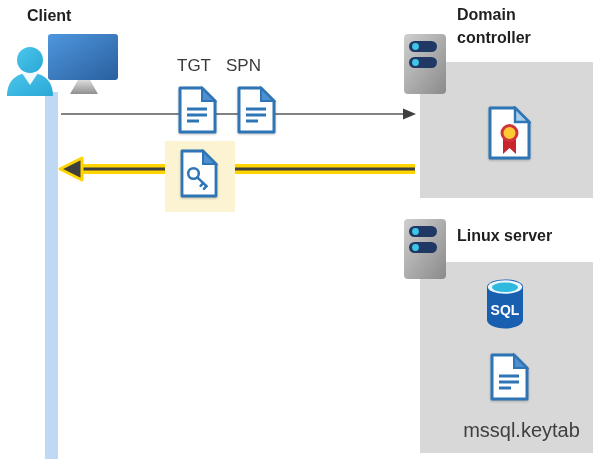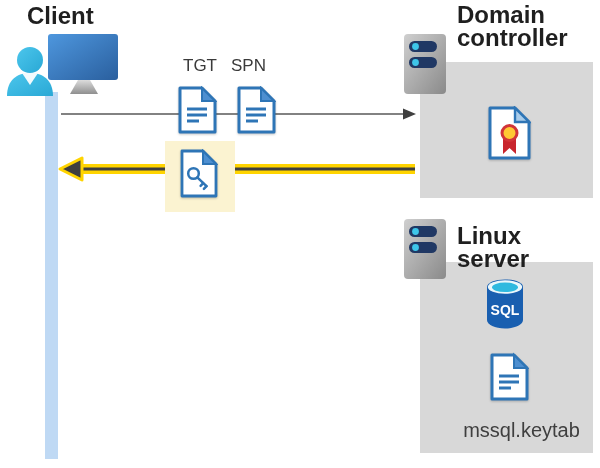--- a/index.html
+++ b/index.html
@@ -1,22 +1,22 @@
 <!DOCTYPE html>
 <html><head>
 <meta charset="utf-8">
 <style>
   html,body{margin:0;padding:0;background:#ffffff;}
   .canvas{
     position:relative;width:600px;height:468px;background:#ffffff;overflow:hidden;
     font-family:"Liberation Sans", sans-serif;
   }
   .abs{position:absolute;}
-  .title{font-size:24px;font-weight:700;color:#1f1f1f;line-height:23px;}
-  .small-label{font-size:17px;color:#3a3a3a;text-align:right;}
+  .title{font-size:16px;font-weight:700;color:#1f1f1f;line-height:23px;}
+  .small-label{font-size:17px;color:#3a3a3a;text-align:left;}
   .timeline{left:45px;top:92px;width:13px;height:367px;background:#bfd9f4;z-index:1;}
   .panel{background:#d8d8d8;z-index:1;}
   .panel-dc{left:420px;top:62px;width:173px;height:136px;}
   .panel-linux{left:420px;top:262px;width:173px;height:191px;}
   .highlight{left:165px;top:141px;width:70px;height:71px;background:#fbf3d1;z-index:3;}
   .arrow-layer{z-index:2;}
   .icon-layer{z-index:4;}
   .doc-shadow{filter:drop-shadow(0.5px 1px 1px rgba(0,0,0,0.22));}
   .client-title{left:27px;top:4px;}
   .dc-title{left:457px;top:3px;width:118px;}

